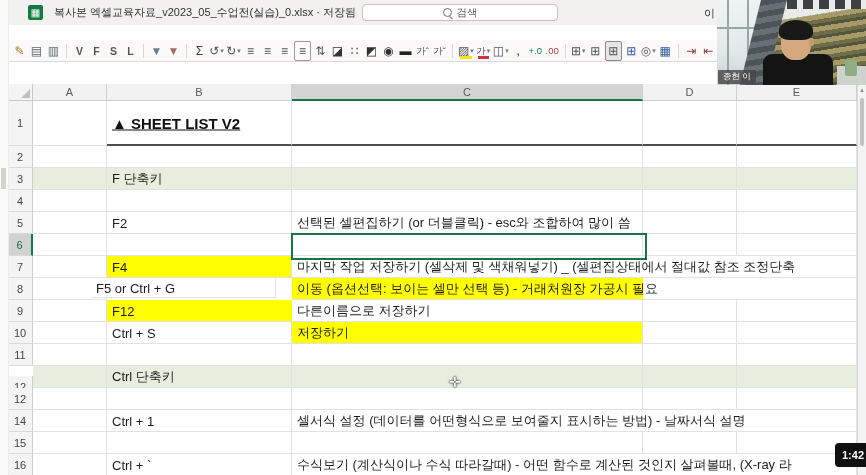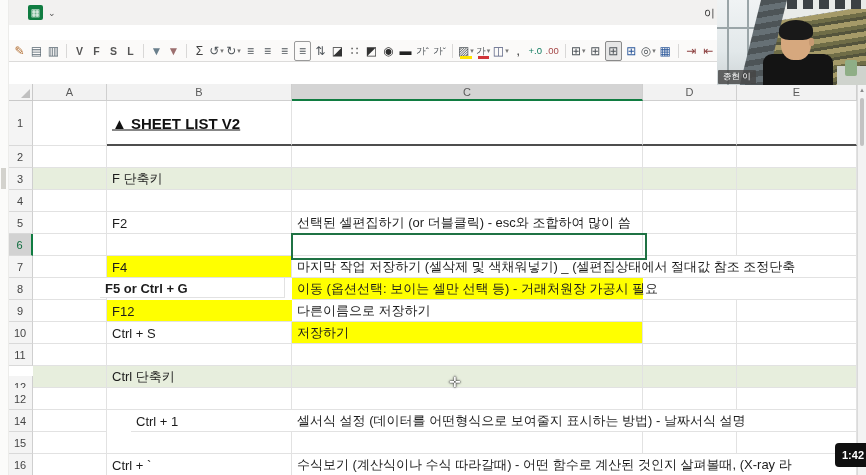--- a/index.html
+++ b/index.html
@@ -94,21 +94,26 @@
   .cellcursor{left:449px;top:374px;z-index:35;font-size:14px;color:#fff;
      text-shadow:0 0 1.5px #444,0 0 1.5px #444,0 0 2.5px #444;}
 </style>
 </head>
 <body>
 
 <div class="stage">
 
   <div class="abs titlebar">
     <div class="appicon">▦</div>
+    <div class="filename">복사본 엑셀교육자료_v2023_05_수업전(실습)_0.xlsx · 저장됨</div>
     <div class="file-chev">⌄</div>
+  </div>
+  <div class="searchbox abs">
+    <span class="mag"></span>
+    <span class="search-label">검색</span>
   </div>
   <div class="abs account-partial">이</div>
 
 
   <div class="abs ribbon" id="ribbon">
       <span class="ricon">
         <span class="g" style="color: rgb(176, 106, 44);">✎</span>
       </span>
       <span class="ricon">
         <span class="g" style="color: rgb(92, 106, 116);">▤</span>
@@ -299,21 +304,21 @@
       <div class="abs cell yellow" style="left: 107px; top: 256px; width: 185px; height: 22px;">
         <span class="t">F4</span>
       </div>
       <div class="abs cell ovfl" style="left: 292px; top: 256px; width: 351px; height: 22px; border-right: none;">
         <span class="t">마지막 작업 저장하기 (셀삭제 및 색채워넣기) _ (셀편집상태에서 절대값 참조 조정단축</span>
       </div>
       <div class="abs cell" style="left: 643px; top: 256px; width: 94px; height: 22px; border-right: none;"></div>
       <div class="abs cell" style="left: 737px; top: 256px; width: 120px; height: 22px;"></div>
       <div class="abs rowhdr" style="left: 8px; top: 278px; width: 25px; height: 22px;">8</div>
       <div class="abs cell" style="left: 33px; top: 278px; width: 74px; height: 22px;"></div>
-      <div class="abs cell" style="left: 100px; top: 278px; width: 185px; height: 20px; font-weight: bold;">
+      <div class="abs cell" style="left: 91px; top: 278px; width: 185px; height: 20px;">
         <span class="t">F5 or Ctrl + G</span>
       </div>
       <div class="abs cell yellow ovfl" style="left: 292px; top: 278px; width: 351px; height: 22px; border-right: none;">
         <span class="t">이동 (옵션선택: 보이는 셀만 선택 등) - 거래처원장 가공시 필요</span>
       </div>
       <div class="abs cell" style="left: 643px; top: 278px; width: 94px; height: 22px; border-right: none;"></div>
       <div class="abs cell" style="left: 737px; top: 278px; width: 120px; height: 22px;"></div>
       <div class="abs rowhdr" style="left: 8px; top: 300px; width: 25px; height: 22px;">9</div>
       <div class="abs cell" style="left: 33px; top: 300px; width: 74px; height: 22px;"></div>
       <div class="abs cell yellow" style="left: 107px; top: 300px; width: 195px; height: 22px;">
@@ -349,21 +354,21 @@
       <div class="abs cell green" style="left: 643px; top: 366px; width: 94px; height: 22px;"></div>
       <div class="abs cell green" style="left: 737px; top: 366px; width: 120px; height: 22px;"></div>
       <div class="abs rowhdr" style="left: 8px; top: 388px; width: 25px; height: 22px;">12</div>
       <div class="abs cell" style="left: 33px; top: 388px; width: 74px; height: 22px;"></div>
       <div class="abs cell" style="left: 107px; top: 388px; width: 185px; height: 22px;"></div>
       <div class="abs cell" style="left: 292px; top: 388px; width: 351px; height: 22px;"></div>
       <div class="abs cell" style="left: 643px; top: 388px; width: 94px; height: 22px;"></div>
       <div class="abs cell" style="left: 737px; top: 388px; width: 120px; height: 22px;"></div>
       <div class="abs rowhdr" style="left: 8px; top: 410px; width: 25px; height: 22px;">14</div>
       <div class="abs cell" style="left: 33px; top: 410px; width: 74px; height: 22px;"></div>
-      <div class="abs cell" style="left: 107px; top: 410px; width: 185px; height: 22px; margin-left: 24px;">
+      <div class="abs cell" style="left: 107px; top: 410px; width: 185px; height: 22px;">
         <span class="t">Ctrl + 1</span>
       </div>
       <div class="abs cell ovfl" style="left: 292px; top: 410px; width: 351px; height: 22px; border-right: none;">
         <span class="t">셀서식 설정 (데이터를 어떤형식으로 보여줄지 표시하는 방법) - 날짜서식 설명</span>
       </div>
       <div class="abs cell" style="left: 643px; top: 410px; width: 94px; height: 22px; border-right: none;"></div>
       <div class="abs cell" style="left: 737px; top: 410px; width: 120px; height: 22px;"></div>
       <div class="abs rowhdr" style="left: 8px; top: 432px; width: 25px; height: 22px;">15</div>
       <div class="abs cell" style="left: 33px; top: 432px; width: 74px; height: 22px;"></div>
       <div class="abs cell" style="left: 107px; top: 432px; width: 185px; height: 22px;"></div>

